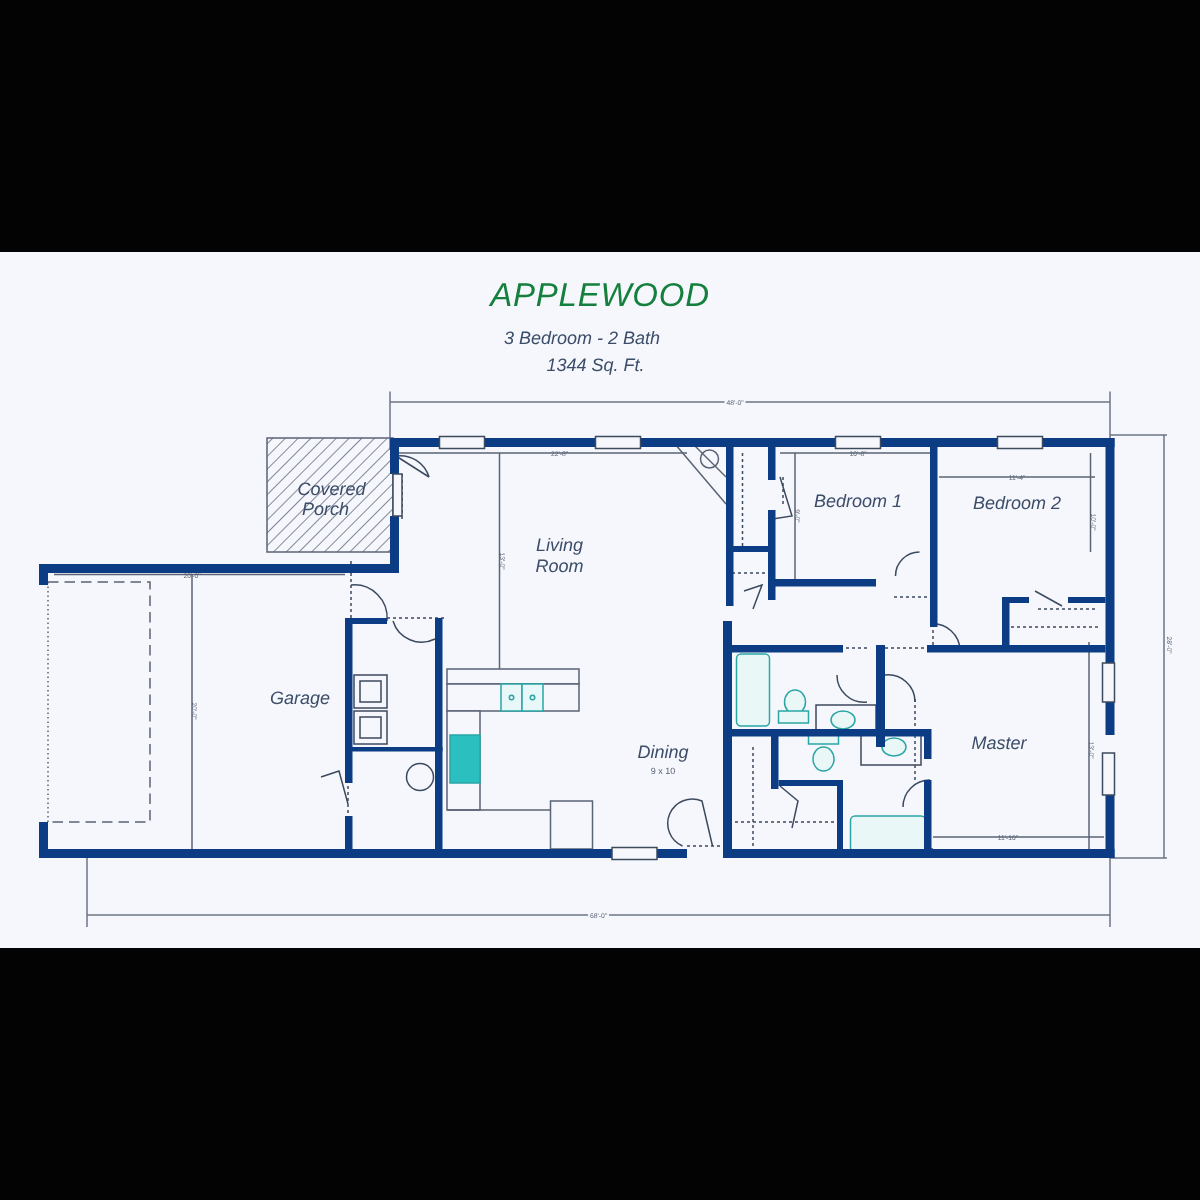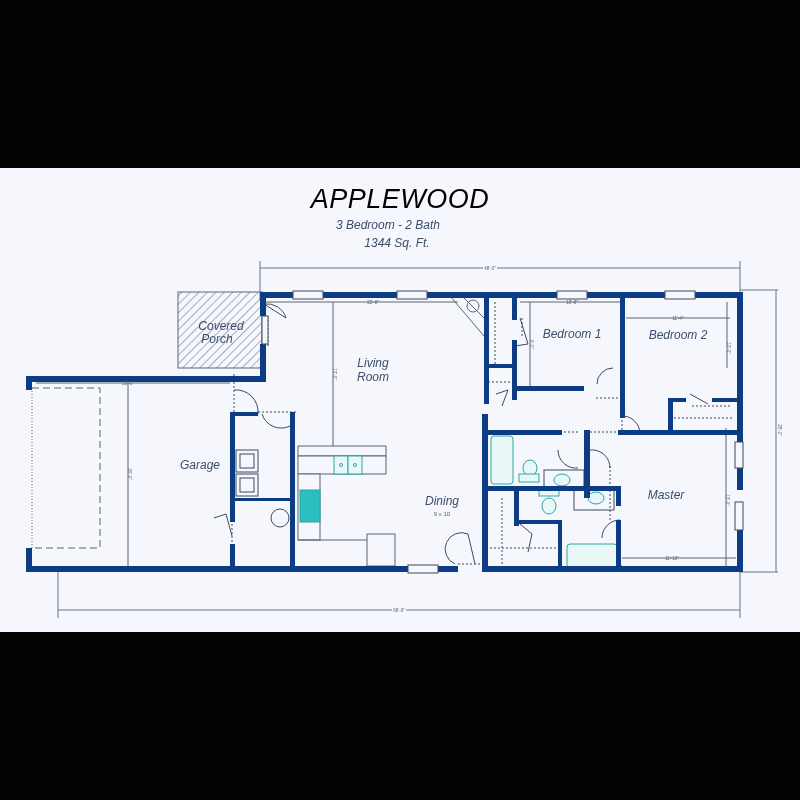--- a/index.html
+++ b/index.html
@@ -1,21 +1,21 @@
 <!DOCTYPE html>
 <html><head>
   <meta charset="utf-8">
   <style>
     html, body { margin: 0; padding: 0; background: #000; }
     body { width: 800px; height: 800px; position: relative; overflow: hidden; font-family: "Liberation Sans", sans-serif; }
     .band-top, .band-bottom { position: absolute; left: 0; width: 800px; background: #030303; }
     .band-top { top: 0; height: 168px; }
     .band-bottom { top: 632px; height: 168px; }
     .sheet { position: absolute; left: 0; top: 168px; width: 800px; height: 464px; background: #f6f7fd; }
-    .title { position: absolute; top: 16px; left: 0; width: 800px; text-align: center; font-style: italic; color: #000000; font-size: 27px; letter-spacing: 0.5px; }
+    .title { position: absolute; top: 16px; left: 0; width: 800px; text-align: center; font-style: italic; color: #15803d; font-size: 22px; letter-spacing: 0.5px; }
     .subtitle { position: absolute; left: 0; width: 800px; text-align: center; font-style: italic; color: #3b4d68; font-size: 12px; }
     .sub1 { top: 50px; left: -12px; }
     .sub2 { top: 68px; left: -3px; }
     svg.plan { position: absolute; left: 0; top: 0; }
     .room-label { font-family: "Liberation Sans", sans-serif; font-style: italic; fill: #3b4d68; font-size: 12px; }
     .dim-label { font-family: "Liberation Sans", sans-serif; fill: #5a6475; font-size: 4.5px; }
     .small-label { font-family: "Liberation Sans", sans-serif; fill: #5a6475; font-size: 6px; }
   </style>
 </head>
 <body>

